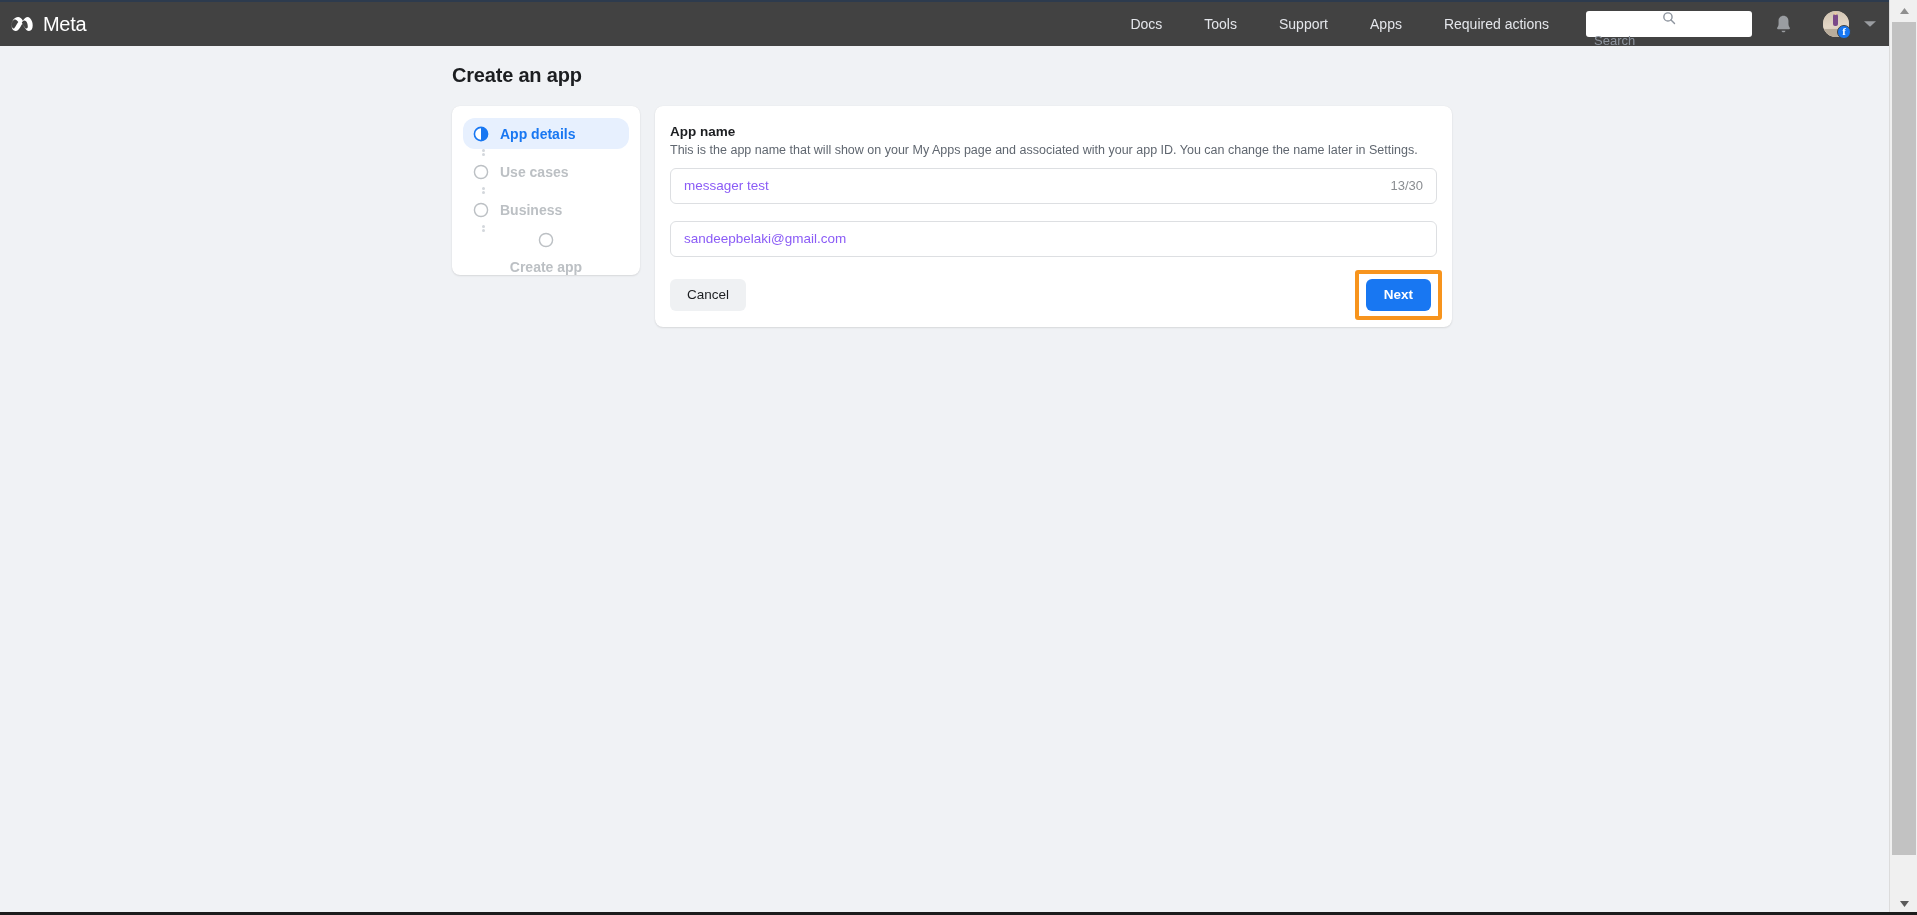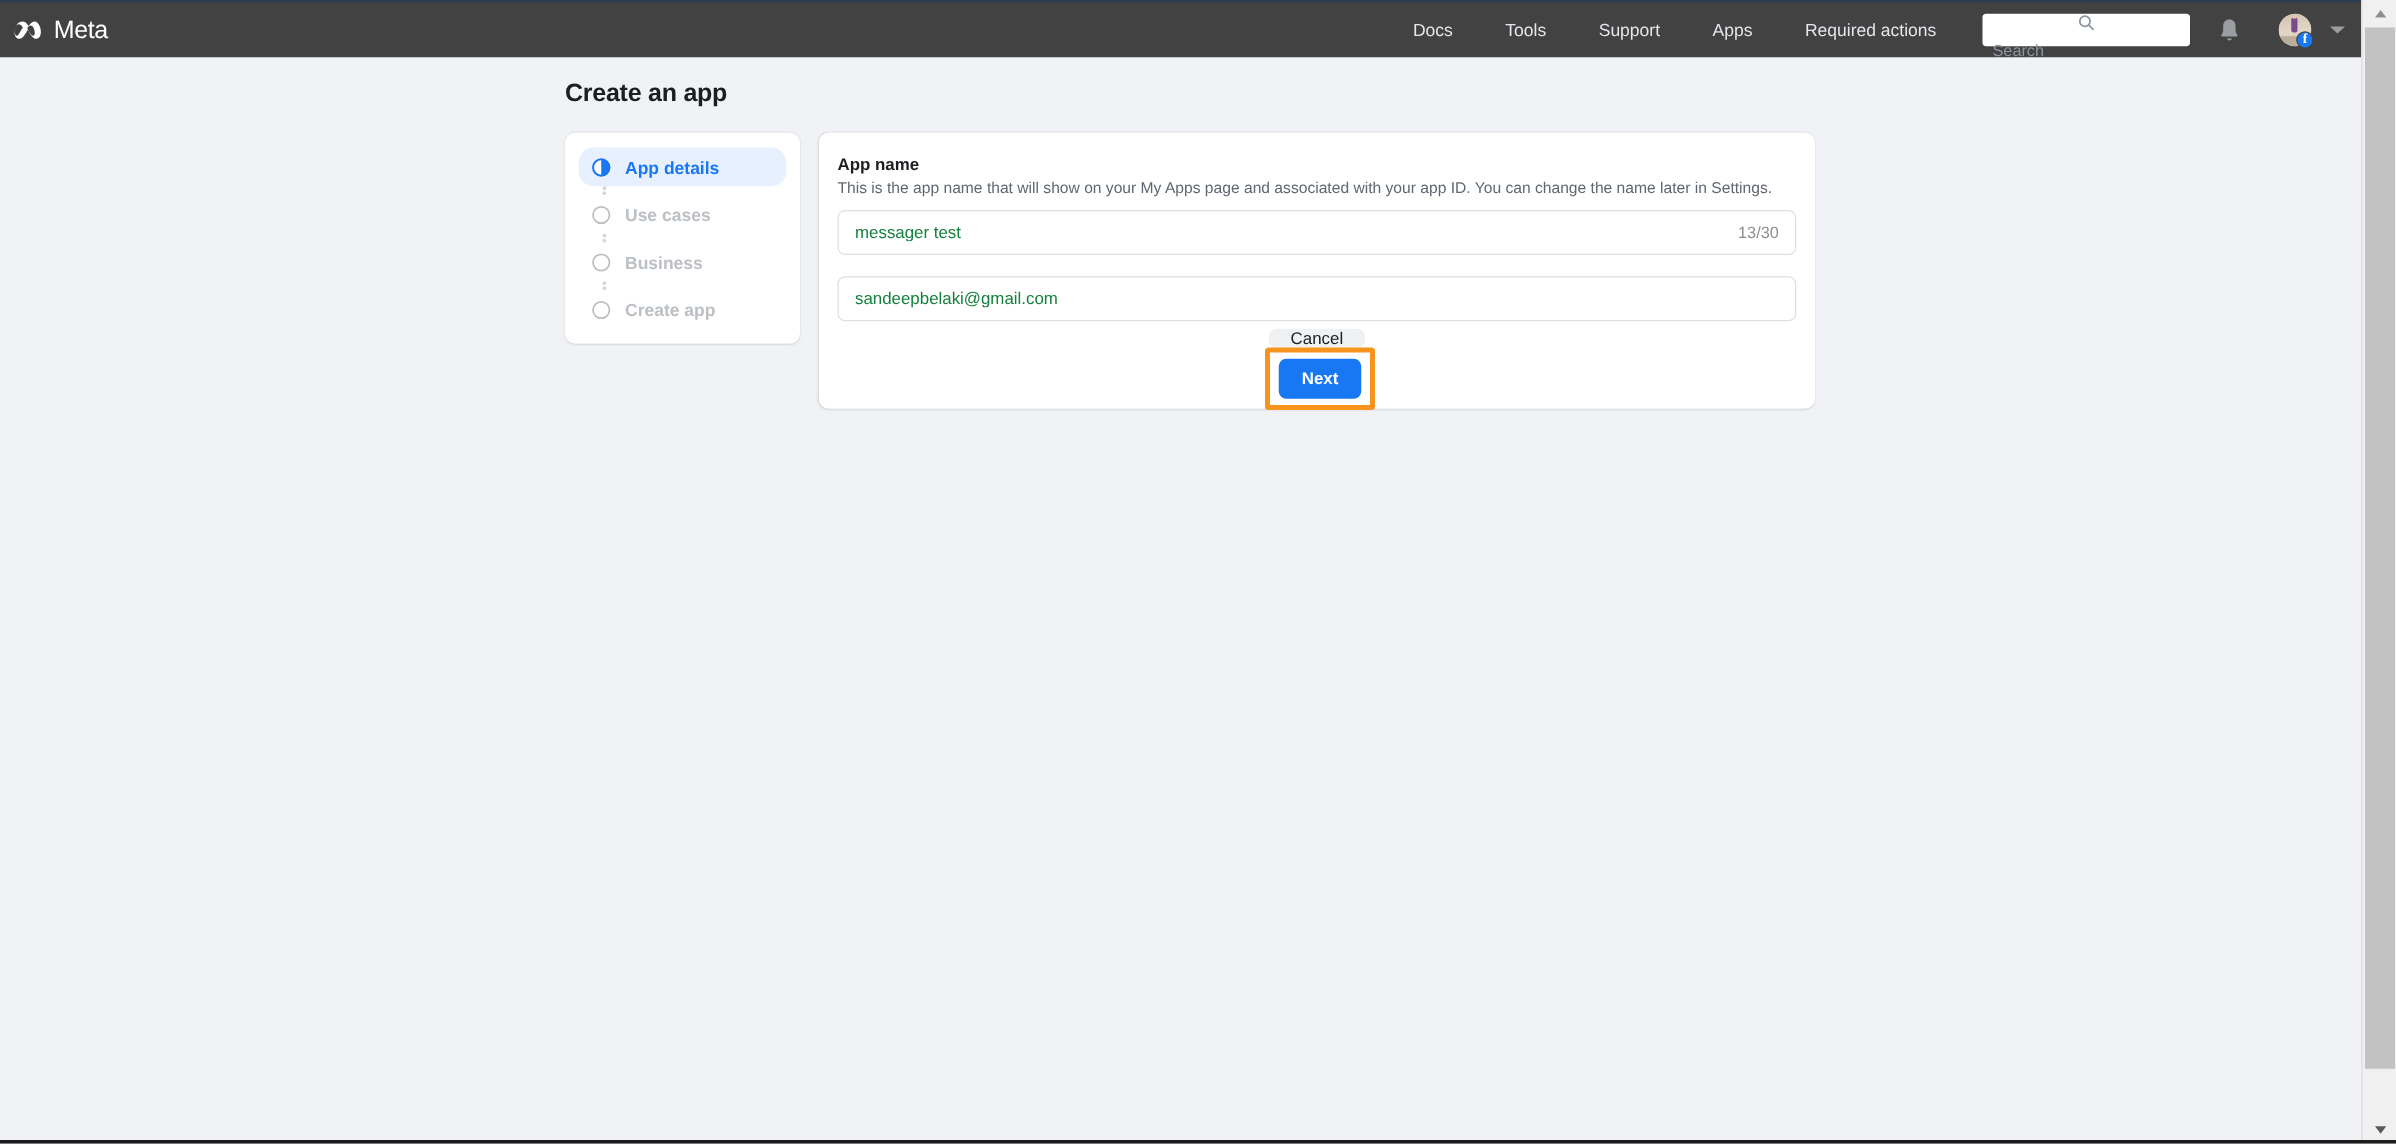--- a/index.html
+++ b/index.html
@@ -195,21 +195,21 @@
     position: relative;
     display: flex;
     align-items: center;
     gap: 11px;
     height: 31px;
     padding: 0 10px;
     border-radius: 6px;
     cursor: pointer;
     margin-bottom: 7px;
   }
-  .step:last-child { margin-bottom: 0; }
+  .step:last-child { margin-bottom: 0; flex-direction: column; }
   .step.active { background: #e7f0fe; border-radius: 12px; }
   .step-label {
     font-size: 14px;
     font-weight: 700;
     color: #bcc0c4;
     white-space: nowrap;
   }
   .step.active .step-label { color: #1877f2; }
 
   .step-icon { flex: 0 0 auto; display: block; }
@@ -264,40 +264,39 @@
     align-items: center;
     padding: 0 13px;
   }
   .text-input {
     flex: 1;
     border: none;
     outline: none;
     background: transparent;
     font-family: "Liberation Sans", sans-serif;
     font-size: 13.5px;
-    color: #15803d;
+    color: #8b5cf6;
   }
   .counter {
     font-size: 13px;
     color: #8a8d91;
     margin-left: 10px;
     white-space: nowrap;
   }
 
   .field-block { margin-bottom: 17px; }
   .field-block.last { margin-bottom: 0; }
 
   
   .actions {
     display: flex;
     align-items: center;
     justify-content: space-between;
     height: 64px;
     margin-top: 6px;
-    flex-direction: column;
   }
   .btn-cancel {
     background: #eff1f3;
     border: none;
     border-radius: 6px;
     height: 32px;
     padding: 0 17px;
     font-family: "Liberation Sans", sans-serif;
     font-size: 13.5px;
     font-weight: 400;

